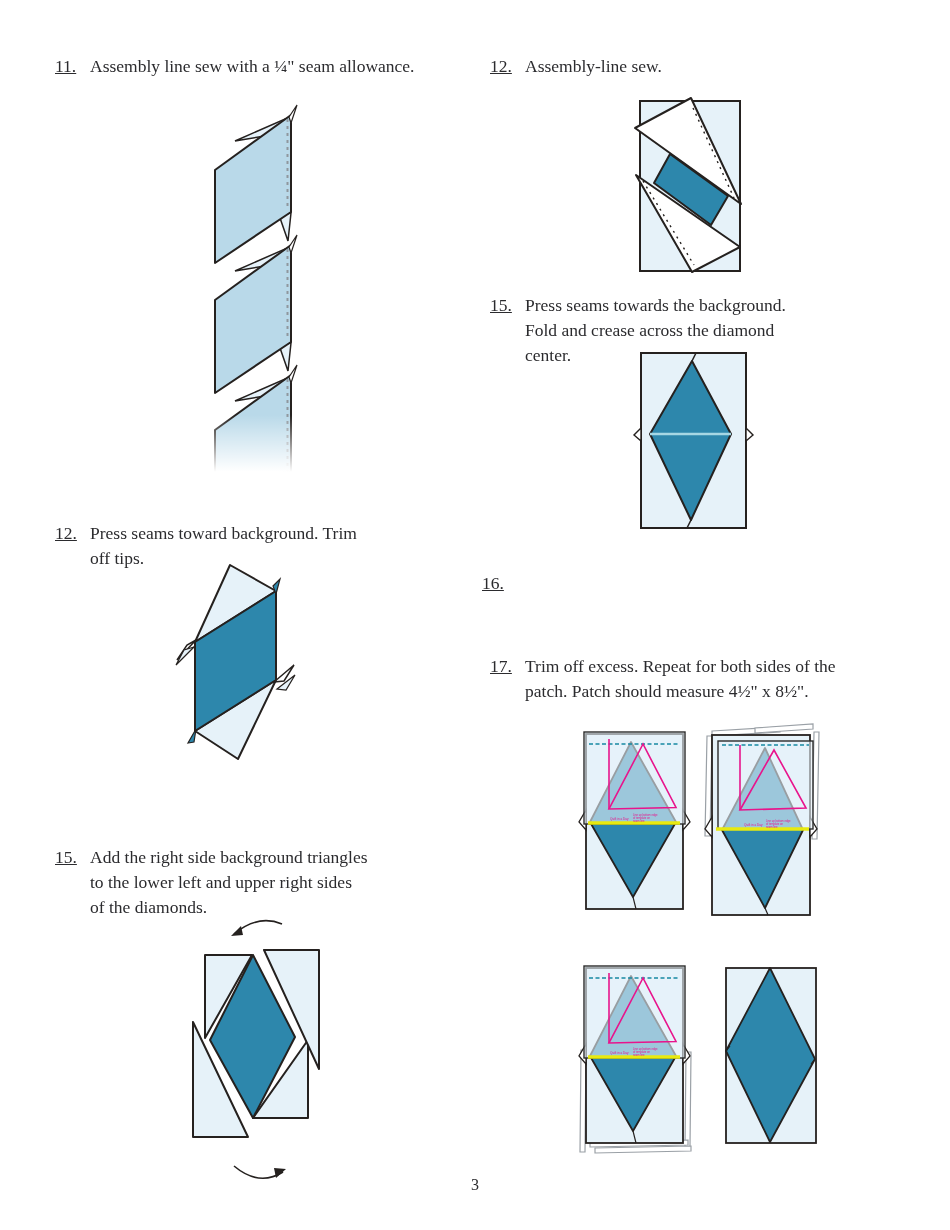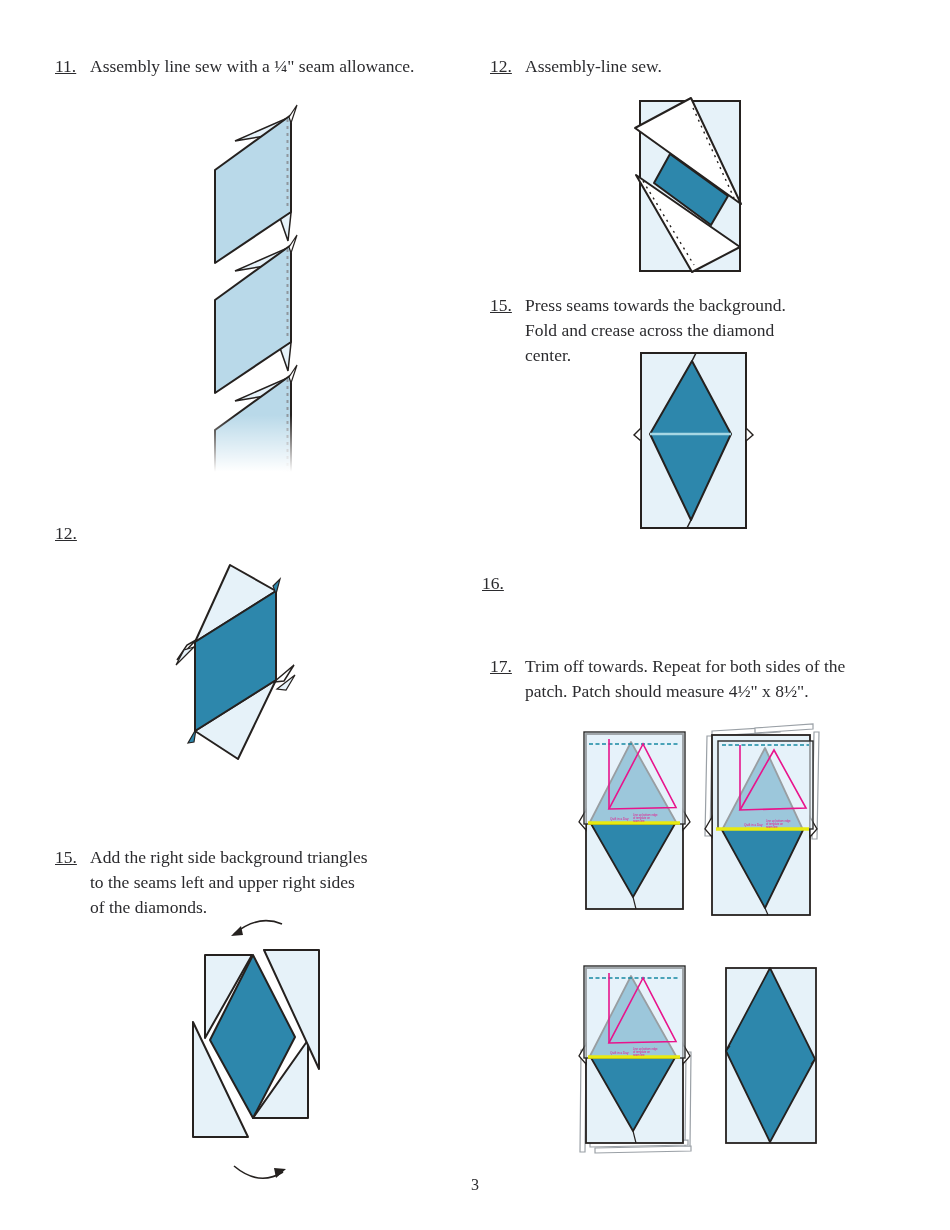--- a/index.html
+++ b/index.html
@@ -19,26 +19,28 @@
 
 <div class="page">
 
   <div class="step" style="left:55px;top:54px;width:470px">
     <span class="num">11.</span>
     <span class="txt">Assembly line sew with a ¼" seam allowance.</span>
   </div>
 
   <div class="step" style="left:55px;top:521px;width:420px">
     <span class="num">12.</span>
+    <span class="txt">Press seams toward background. Trim
+off tips.</span>
   </div>
 
   <div class="step" style="left:55px;top:845px;width:420px">
     <span class="num">15.</span>
     <span class="txt">Add the right side background triangles
-to the seams left and upper right sides
+to the lower left and upper right sides
 of the diamonds.</span>
   </div>
 
   <div class="step" style="left:490px;top:54px;width:440px">
     <span class="num">12.</span>
     <span class="txt">Assembly-line sew.</span>
   </div>
 
   <div class="step" style="left:490px;top:293px;width:440px">
     <span class="num">15.</span>
@@ -46,21 +48,21 @@
 Fold and crease across the diamond
 center.</span>
   </div>
 
   <div class="step" style="left:482px;top:571px;width:445px">
     <span class="num">16.</span>
   </div>
 
   <div class="step" style="left:490px;top:654px;width:445px">
     <span class="num">17.</span>
-    <span class="txt">Trim off towards. Repeat for both sides of the
+    <span class="txt">Trim off excess. Repeat for both sides of the
 patch. Patch should measure 4½" x 8½".</span>
   </div>
 
   <svg class="diagram" style="left:183px;top:103px" width="200" height="375" viewBox="0 0 200 375">
     <defs>
       <linearGradient id="fadeA" x1="0" y1="0" x2="0" y2="1">
         <stop offset="0" stop-color="#ffffff" stop-opacity="0"></stop>
         <stop offset="0.9" stop-color="#ffffff" stop-opacity="1"></stop>
       </linearGradient>
     </defs>

